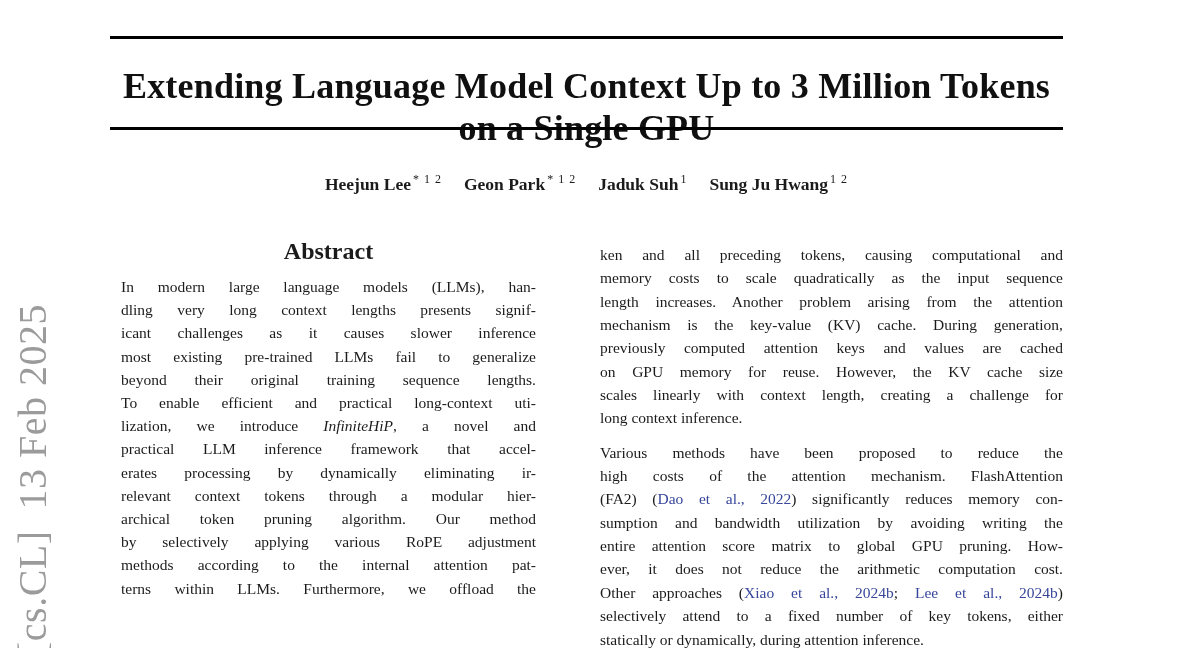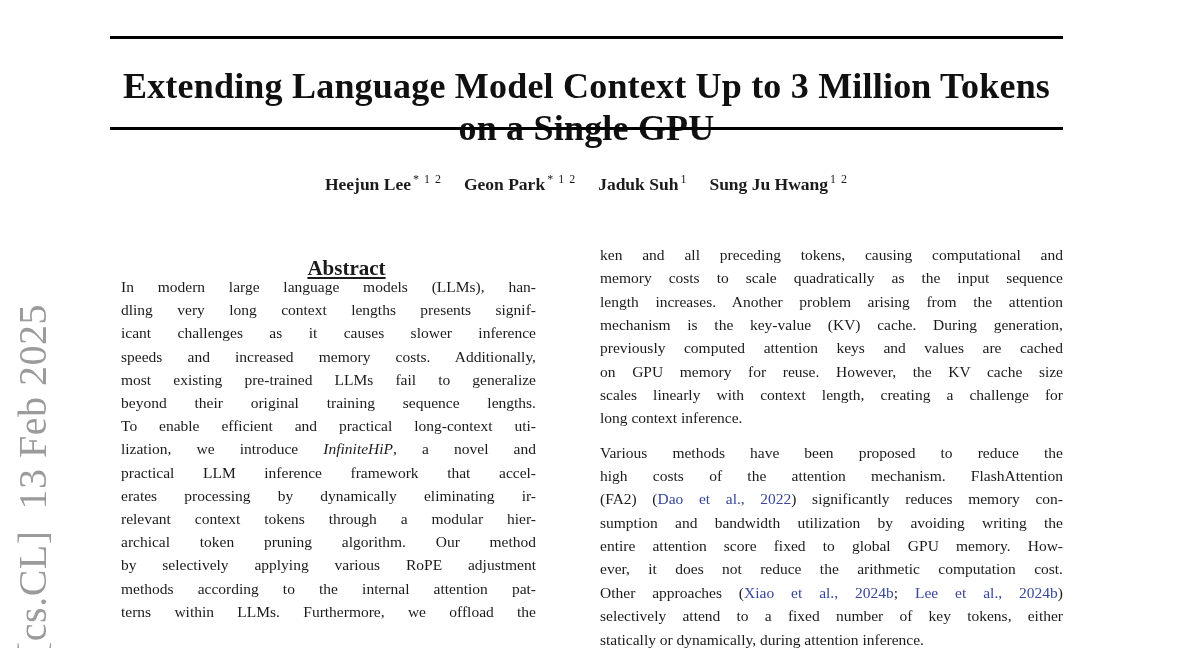--- a/index.html
+++ b/index.html
@@ -65,25 +65,24 @@
   .author .affil {
     font-weight: normal;
     font-size: 12px;
     letter-spacing: 1px;
     margin-left: 2px;
   }
 
   .abstract-heading {
     position: absolute;
     left: 121px; width: 415px; top: 238px;
-    margin: 18px;
+    margin: 0;
     text-align: center;
-    font-size: 21px;
+    font-size: 24px;
     font-weight: bold;
-    text-decoration: underline;
   }
   .abstract-body {
     position: absolute;
     left: 121px; width: 415px; top: 275px;
     font-size: 15.5px;
     line-height: 23.2px;
   }
   .intro-column {
     position: absolute;
     left: 600px; width: 463px; top: 243px;
@@ -108,21 +107,20 @@
   <h1 class="title">Extending Language Model Context Up to 3 Million Tokens on a Single GPU</h1>
   <div class="rule rule-bottom"></div>
 
   <div class="authors" id="authors"><span class="author"><span>Heejun Lee</span><sup class="affil">* 1 2</sup></span><span class="author"><span>Geon Park</span><sup class="affil">* 1 2</sup></span><span class="author"><span>Jaduk Suh</span><sup class="affil">1</sup></span><span class="author"><span>Sung Ju Hwang</span><sup class="affil">1 2</sup></span></div>
 
   <h2 class="abstract-heading">Abstract</h2>
   <div class="abstract-body" id="abstract-body">
       <div class="pline just">In modern large language models (LLMs), han-</div>
       <div class="pline just">dling very long context lengths presents signif-</div>
       <div class="pline just">icant challenges as it causes slower inference</div>
-      <div class="pline just">speeds and increased memory costs. Additionally,</div>
       <div class="pline just">most existing pre-trained LLMs fail to generalize</div>
       <div class="pline just">beyond their original training sequence lengths.</div>
       <div class="pline just">To enable efficient and practical long-context uti-</div>
       <div class="pline just">lization, we introduce <span class="italic">InfiniteHiP</span>, a novel and</div>
       <div class="pline just">practical LLM inference framework that accel-</div>
       <div class="pline just">erates processing by dynamically eliminating ir-</div>
       <div class="pline just">relevant context tokens through a modular hier-</div>
       <div class="pline just">archical token pruning algorithm. Our method</div>
       <div class="pline just">by selectively applying various RoPE adjustment</div>
       <div class="pline just">methods according to the internal attention pat-</div>
@@ -138,20 +136,20 @@
         <div class="pline just">previously computed attention keys and values are cached</div>
         <div class="pline just">on GPU memory for reuse. However, the KV cache size</div>
         <div class="pline just">scales linearly with context length, creating a challenge for</div>
         <div class="pline">long context inference.</div>
       </div>
       <div class="para">
         <div class="pline just">Various methods have been proposed to reduce the</div>
         <div class="pline just">high costs of the attention mechanism. FlashAttention</div>
         <div class="pline just">(FA2) (<span class="cite">Dao et al., 2022</span>) significantly reduces memory con-</div>
         <div class="pline just">sumption and bandwidth utilization by avoiding writing the</div>
-        <div class="pline just">entire attention score fixed to global GPU memory. How-</div>
+        <div class="pline just">entire attention score matrix to global GPU pruning. How-</div>
         <div class="pline just">ever, it does not reduce the arithmetic computation cost.</div>
         <div class="pline just">Other approaches (<span class="cite">Xiao et al., 2024b</span>; <span class="cite">Lee et al., 2024b</span>)</div>
         <div class="pline just">selectively attend to a fixed number of key tokens, either</div>
         <div class="pline">statically or dynamically, during attention inference.</div>
       </div>
     </div>
 </div>
 
 </body></html>

